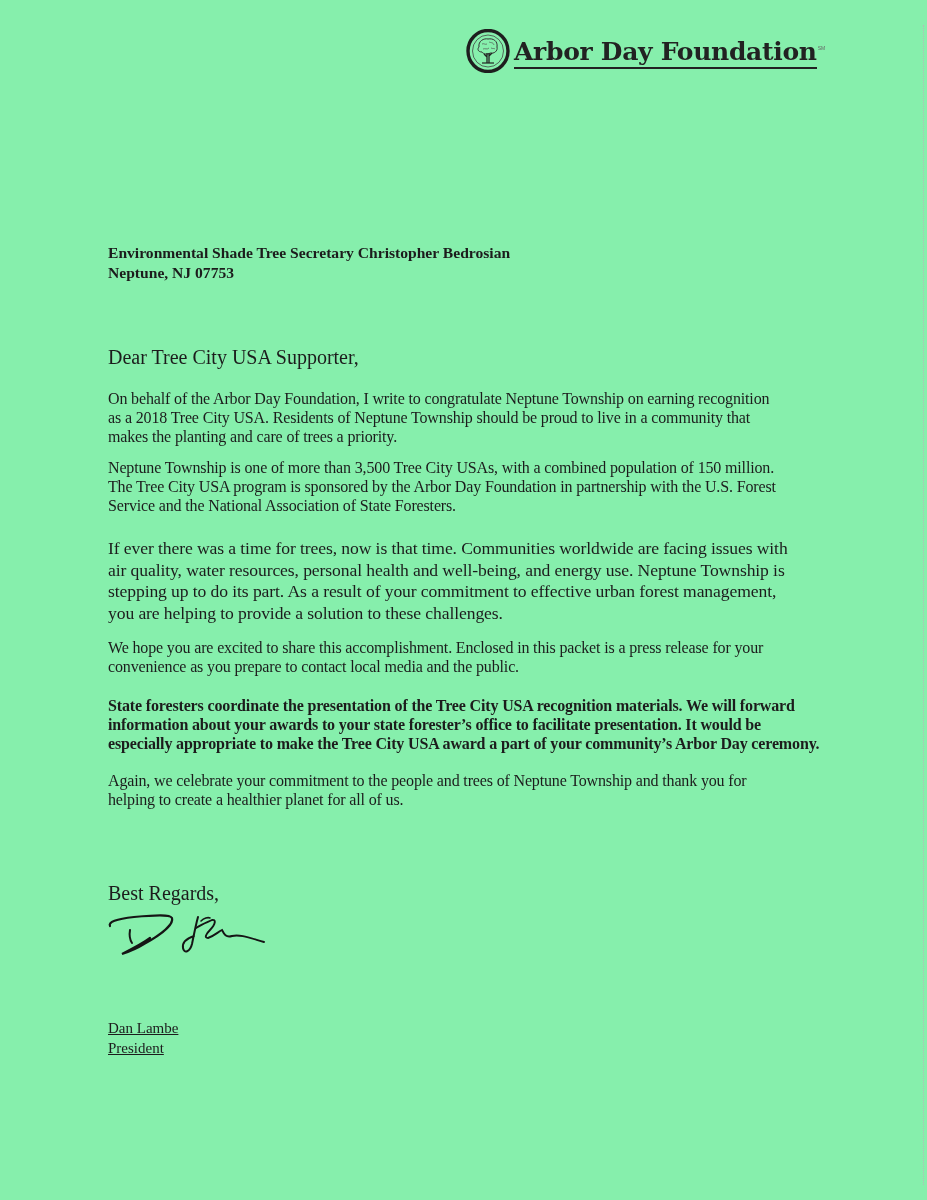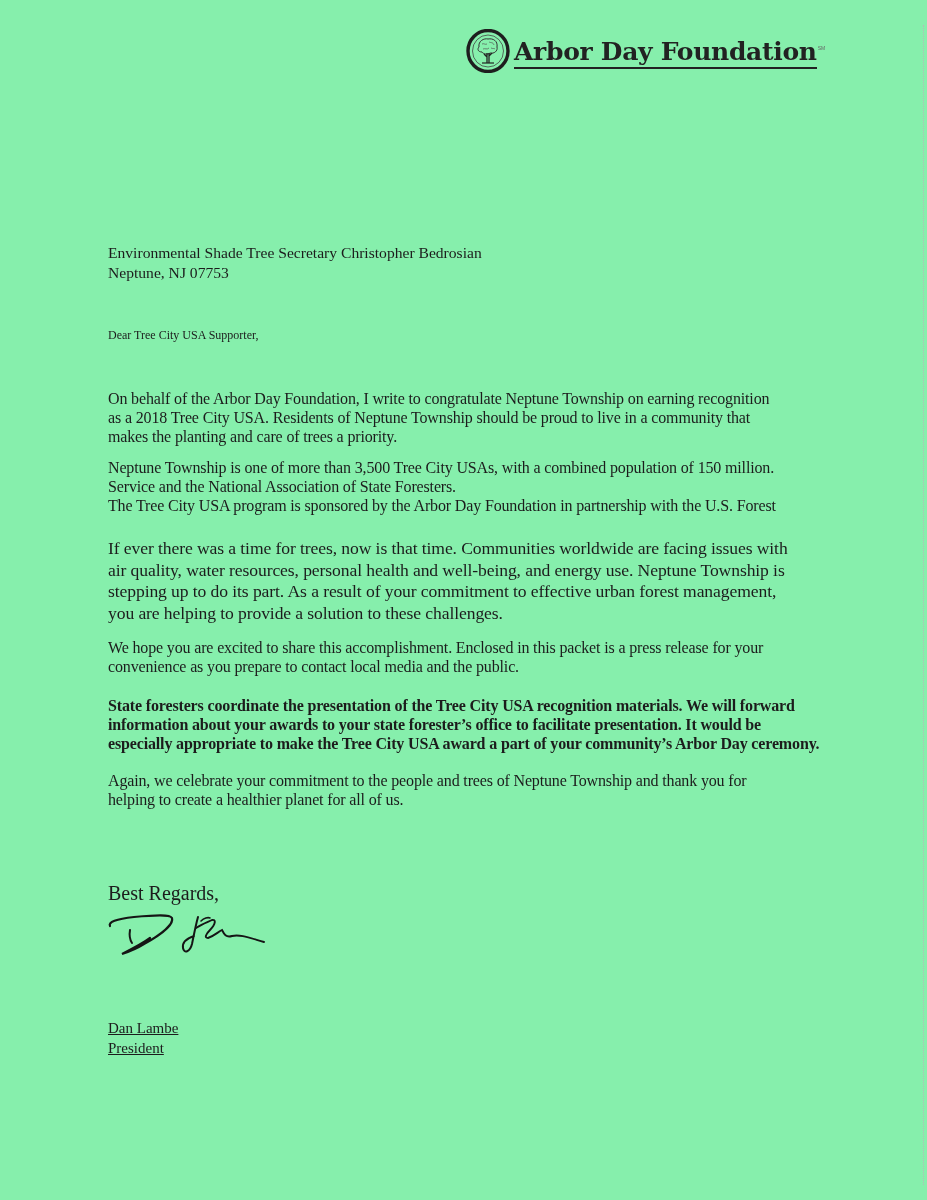--- a/index.html
+++ b/index.html
@@ -66,22 +66,22 @@
     }
     
     .block {
       position: absolute;
       left: 108px;
       font-size: 16px;
       line-height: 19.2px;
       color: #1c1c1c;
     }
     .block .line { display: block; white-space: nowrap; }
-    .addr { top: 243px; font-size: 15.6px; line-height: 19.8px; }
-    .salutation { top: 326px; font-size: 12px; }
+    .addr { top: 243px; font-size: 15.6px; line-height: 19.8px; font-weight: bold; }
+    .salutation { top: 348px; font-size: 20px; }
     .p1 { top: 389px; letter-spacing: -0.15px; }
     .p2 { top: 458px; letter-spacing: -0.15px; }
     .p3 { top: 538px; font-size: 17.6px; line-height: 21.5px; letter-spacing: -0.1px; }
     .p4 { top: 638px; letter-spacing: -0.15px; }
     .p5 { top: 696px; letter-spacing: -0.15px; font-weight: bold; }
     .p6 { top: 771px; letter-spacing: -0.15px; }
     .closing { top: 884px; font-size: 20px; }
     .signature {
       position: absolute;
       left: 104px;
@@ -121,22 +121,22 @@
   </div>
 
   <div class="block p1">
     <span class="line">On behalf of the Arbor Day Foundation, I write to congratulate Neptune Township on earning recognition</span>
     <span class="line">as a 2018 Tree City USA. Residents of Neptune Township should be proud to live in a community that</span>
     <span class="line">makes the planting and care of trees a priority.</span>
   </div>
 
   <div class="block p2">
     <span class="line">Neptune Township is one of more than 3,500 Tree City USAs, with a combined population of 150 million.</span>
+    <span class="line">The Tree City USA program is sponsored by the Arbor Day Foundation in partnership with the U.S. Forest</span>
     <span class="line">Service and the National Association of State Foresters.</span>
-    <span class="line">The Tree City USA program is sponsored by the Arbor Day Foundation in partnership with the U.S. Forest</span>
   </div>
 
   <div class="block p3">
     <span class="line">If ever there was a time for trees, now is that time. Communities worldwide are facing issues with</span>
     <span class="line">air quality, water resources, personal health and well-being, and energy use. Neptune Township is</span>
     <span class="line">stepping up to do its part. As a result of your commitment to effective urban forest management,</span>
     <span class="line">you are helping to provide a solution to these challenges.</span>
   </div>
 
   <div class="block p4">

